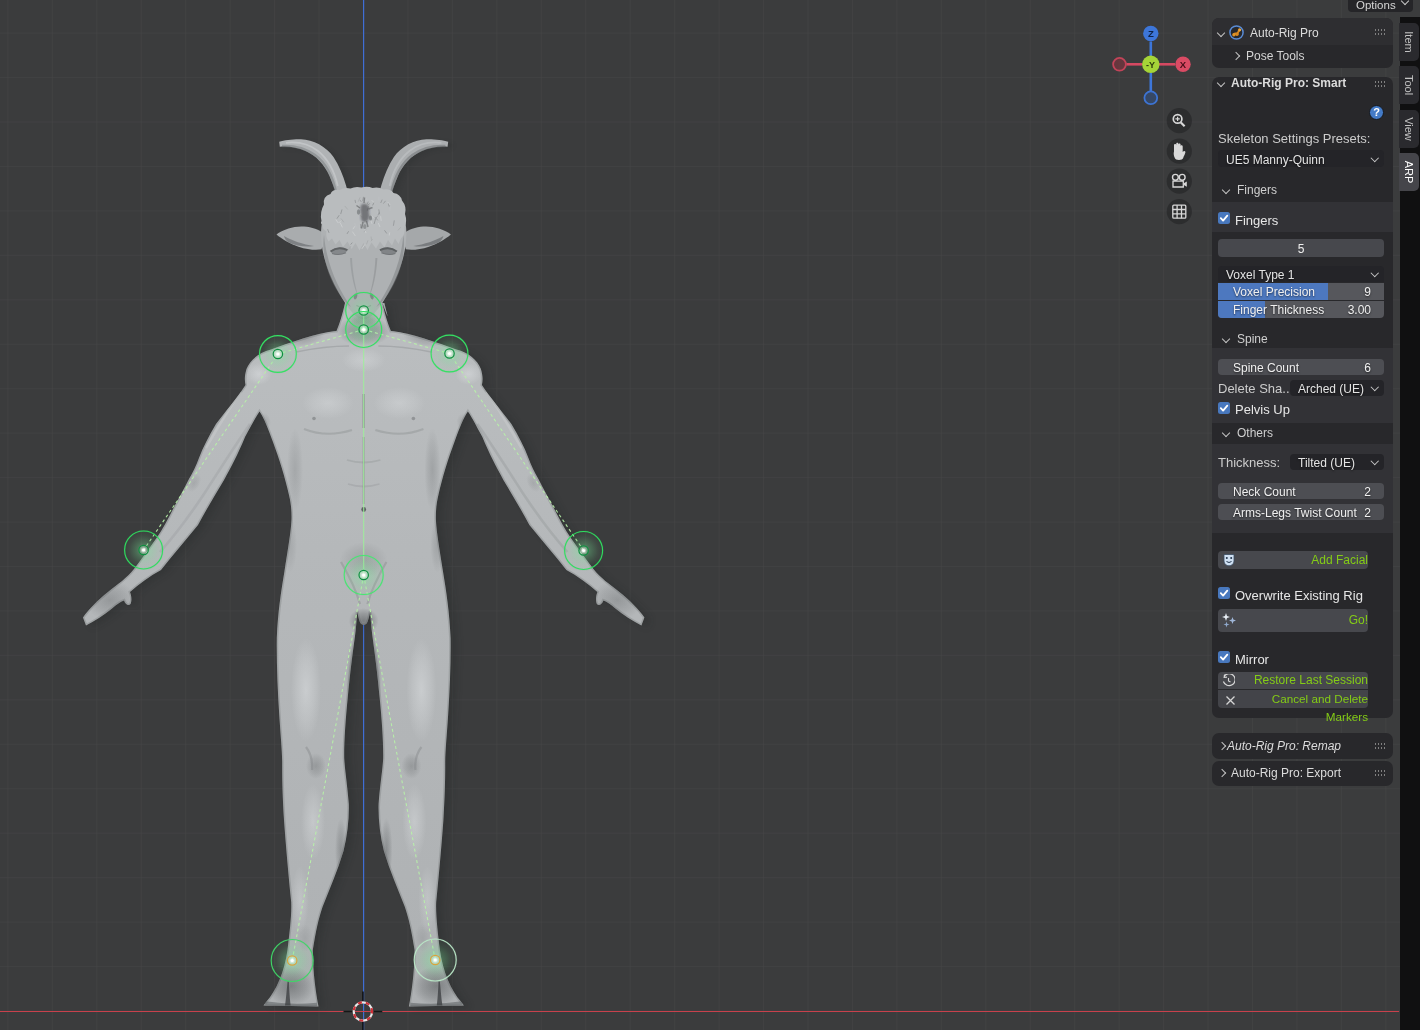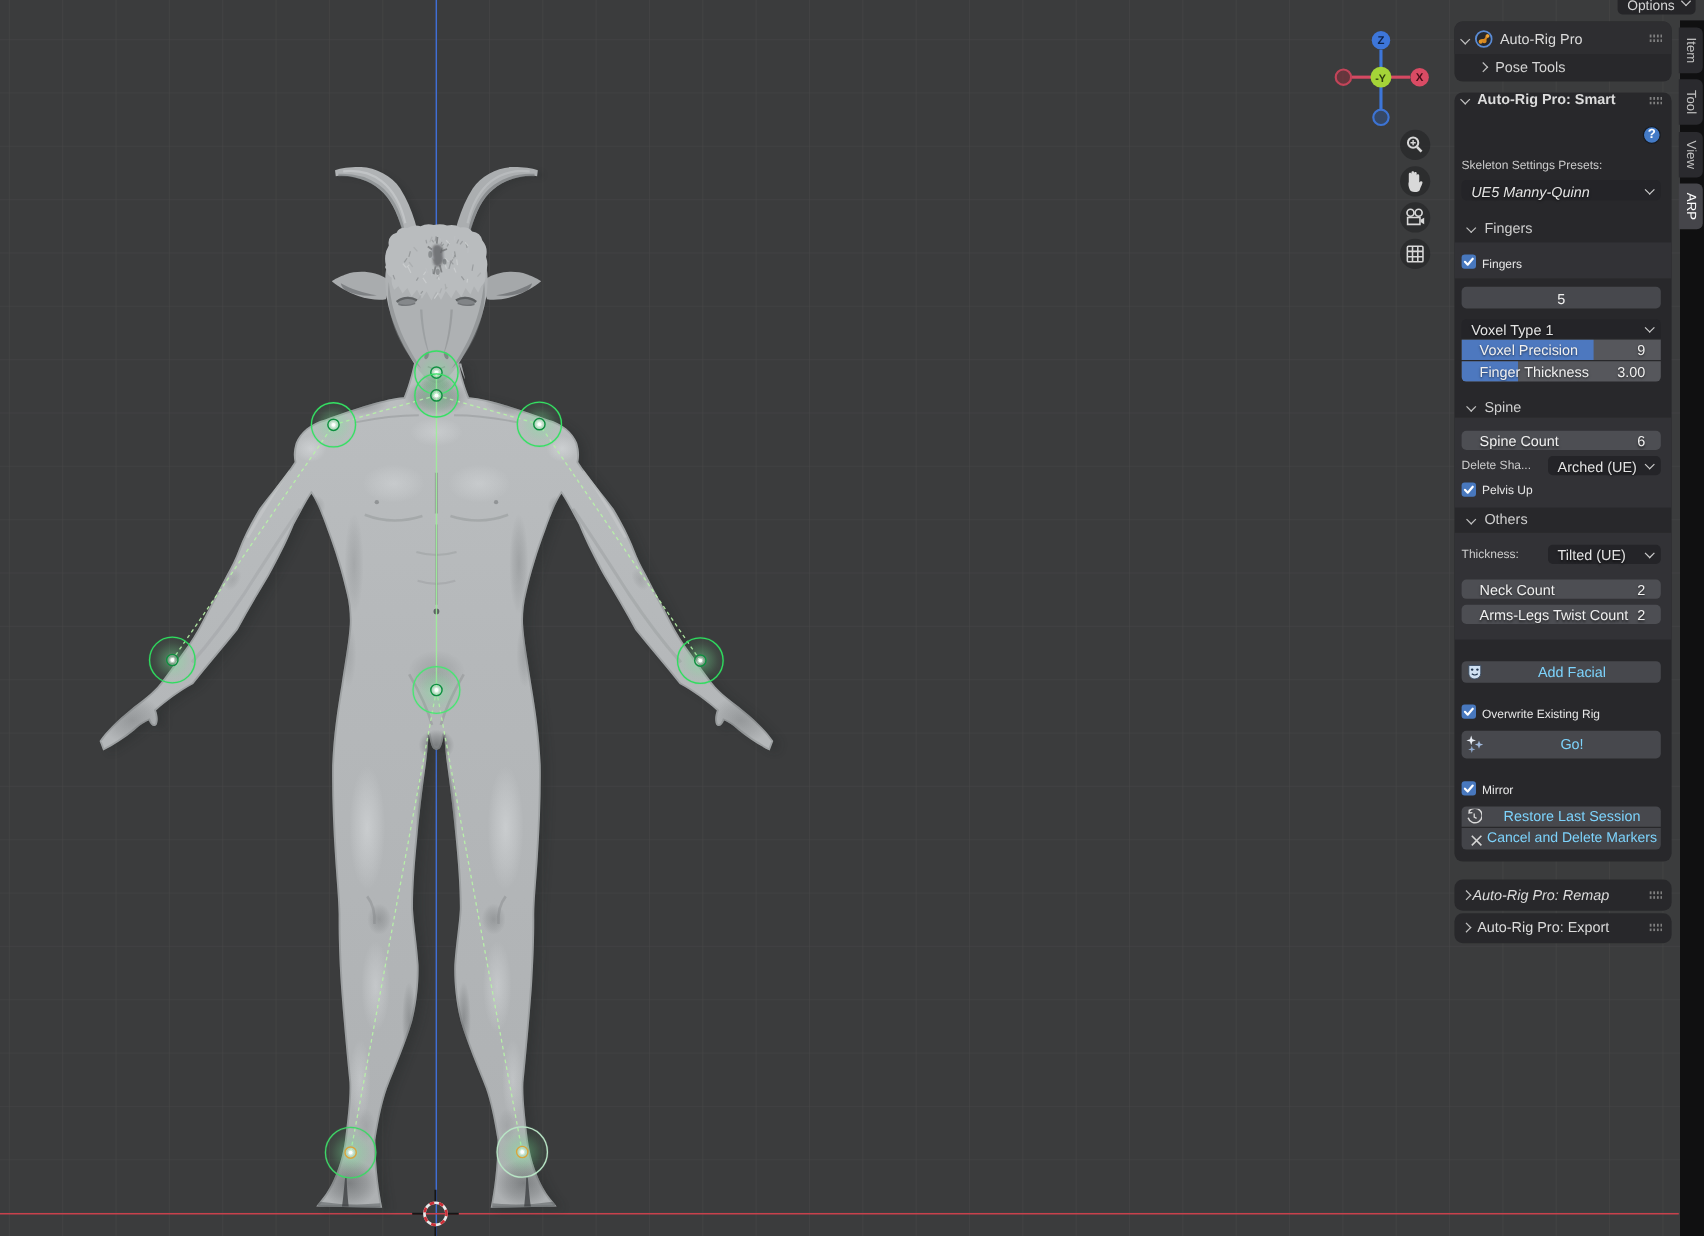--- a/index.html
+++ b/index.html
@@ -12,33 +12,33 @@
   .blk { position:absolute; left:1212px; width:181px; background:#28282b; border-radius:7px; }
   .hdrrow { position:absolute; left:0; right:0; display:flex; align-items:center; color:#dcdcdc; font-size:12px; }
   .chev { color:#b5b5b5; font-size:9px; width:10px; display:inline-block; text-align:center; }
   .cv, .cr { display:inline-block; width:6px; height:6px; border-right:1.6px solid #c2c2c2; border-bottom:1.6px solid #c2c2c2; }
   .cv { transform:rotate(45deg); margin-top:-3px; }
   .cr { transform:rotate(-45deg); }
   .grip { position:absolute; right:7px; width:11px; height:7px;
           background-image:radial-gradient(circle, #8f8f8f 1px, rgba(0,0,0,0) 1.1px);
           background-size:3px 4px; background-position:0 0; opacity:.85; }
   .band { position:absolute; left:1212px; width:181px; background:#323236; }
-  .lbl { position:absolute; color:#cccccc; font-size:10px; line-height:12px; white-space:nowrap; }
+  .lbl { position:absolute; color:#cccccc; font-size:13px; line-height:12px; white-space:nowrap; }
   .wtxt { color:#e7e7e7; }
   .slider { position:absolute; left:1218px; width:166px; height:18px; background:#4d4e53; border-radius:4px;
             color:#f0f0f0; font-size:12px; overflow:hidden; }
   .slider .nm { position:absolute; left:15px; top:2.5px; text-shadow:0 1px 2px rgba(0,0,0,.6); }
   .slider .vl { position:absolute; right:13px; top:2.5px; text-shadow:0 1px 2px rgba(0,0,0,.6); }
   .drop { position:absolute; background:#242428; border-radius:4px; color:#e4e4e4; font-size:12px; }
   .drop .nm { position:absolute; left:8px; top:2.5px; text-shadow:0 1px 2px rgba(0,0,0,.6); }
   .drop .ar { position:absolute; right:7px; top:4.5px; width:5.5px; height:5.5px; border-right:1.5px solid #cdcdcd; border-bottom:1.5px solid #cdcdcd; transform:rotate(45deg); }
   .cb { position:absolute; width:12px; height:12px; background:#4878be; border-radius:2.5px; }
   .cb svg { position:absolute; left:1px; top:1px; }
-  .btn { position:absolute; left:1218px; width:166px; background:#47484d; border-radius:4px;
-         color:#7dd3fc; font-size:12px; text-align:center; padding-left:18px; }
+  .btn { position:absolute; left:1218px; width:150px; background:#47484d; border-radius:4px;
+         color:#84cc16; font-size:12px; text-align:right; padding-left:18px; }
   .tab { position:absolute; left:1399px; width:20px; background:#2a2a2e; border-radius:0 5px 5px 0;
          color:#c3c3c3; font-size:11px; }
   .tab span { position:absolute; left:50%; top:50%; transform:translate(-50%,-50%) rotate(90deg); white-space:nowrap; }
 </style>
 </head>
 <body>
 <div id="stage">
 
   <svg id="vp" width="1420" height="1030" viewBox="0 0 1420 1030">
     <defs>
@@ -386,21 +386,21 @@
       <span style="margin-left:5px;">Auto-Rig Pro: Smart</span>
   </div>
 
   <div class="band" style="top:201.5px; height:30.5px;"></div>
   <div class="band" style="top:348.2px; height:74.8px;"></div>
   <div class="band" style="top:444px;   height:89.3px;"></div>
 
   <div style="position:absolute; left:1369px; top:105px; width:15px; height:15px; border-radius:50%; background:#447bc7; border:1px solid #16181c; color:#fff; font-size:11px; font-weight:bold; text-align:center; line-height:13px;">?</div>
 
   <div class="lbl" style="left:1218px; top:132.5px;">Skeleton Settings Presets:</div>
-  <div class="drop" style="left:1218px; top:150px; width:166px; height:17px;font-style:italic;">
+  <div class="drop" style="left:1218px; top:150px; width:166px; height:17px;">
     <span class="nm">UE5 Manny-Quinn</span>
       <span class="ar"></span>
   </div>
 
   <div class="hdrrow" style="left:1221px; top:183px; width:160px; color:#cfcfcf;">
     <span class="chev"><span class="cv"></span></span>
       <span style="margin-left:6px;">Fingers</span>
   </div>
   <div class="cb" style="left:1218px; top:212px;">
       <svg width="10" height="10" viewBox="0 0 10 10">

